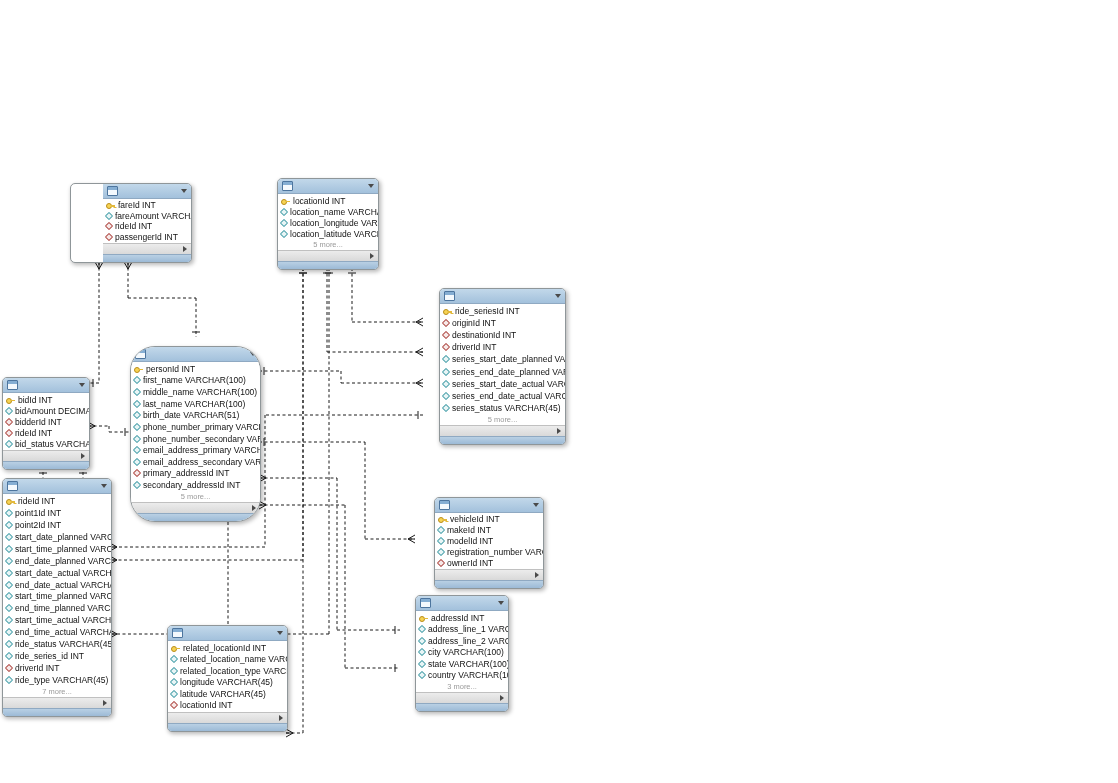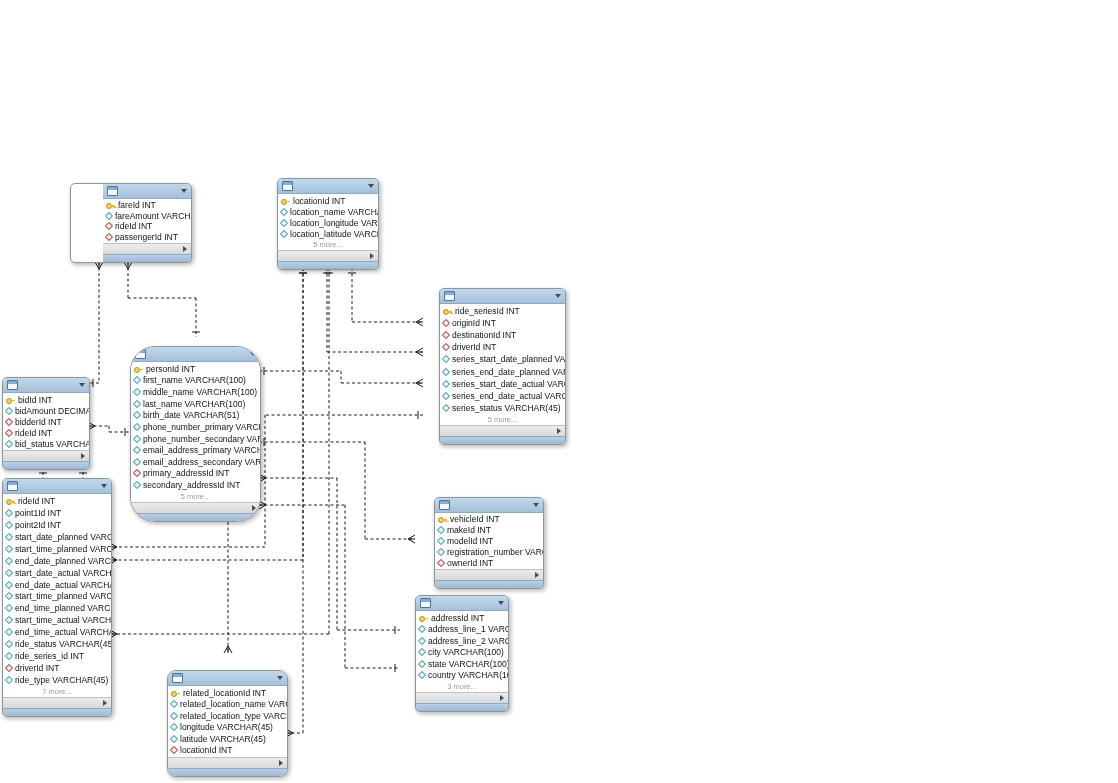--- a/index.html
+++ b/index.html
@@ -500,21 +500,21 @@
           <span class="ic ic-col"></span>
           <span class="txt">country VARCHAR(100)</span>
         </div>
       </div>
       <div class="more">3 more...</div>
       <div class="tbl-ft">
         <span class="caret-right"></span>
       </div>
       <div class="tbl-strip"></div>
     </div>
-    <div class="tbl" style="left: 167px; top: 670px; width: 119px; height: 105px; border-radius: 9px;">
+    <div class="tbl" style="left: 167px; top: 625px; width: 119px; height: 105px;">
       <div class="tbl-hd">
         <span class="tbl-icon"></span>
         <span class="caret-down"></span>
       </div>
       <div class="rows">
         <div class="row">
           <span class="ic ic-pk"></span>
           <span class="txt">related_locationId INT</span>
         </div>
         <div class="row">

